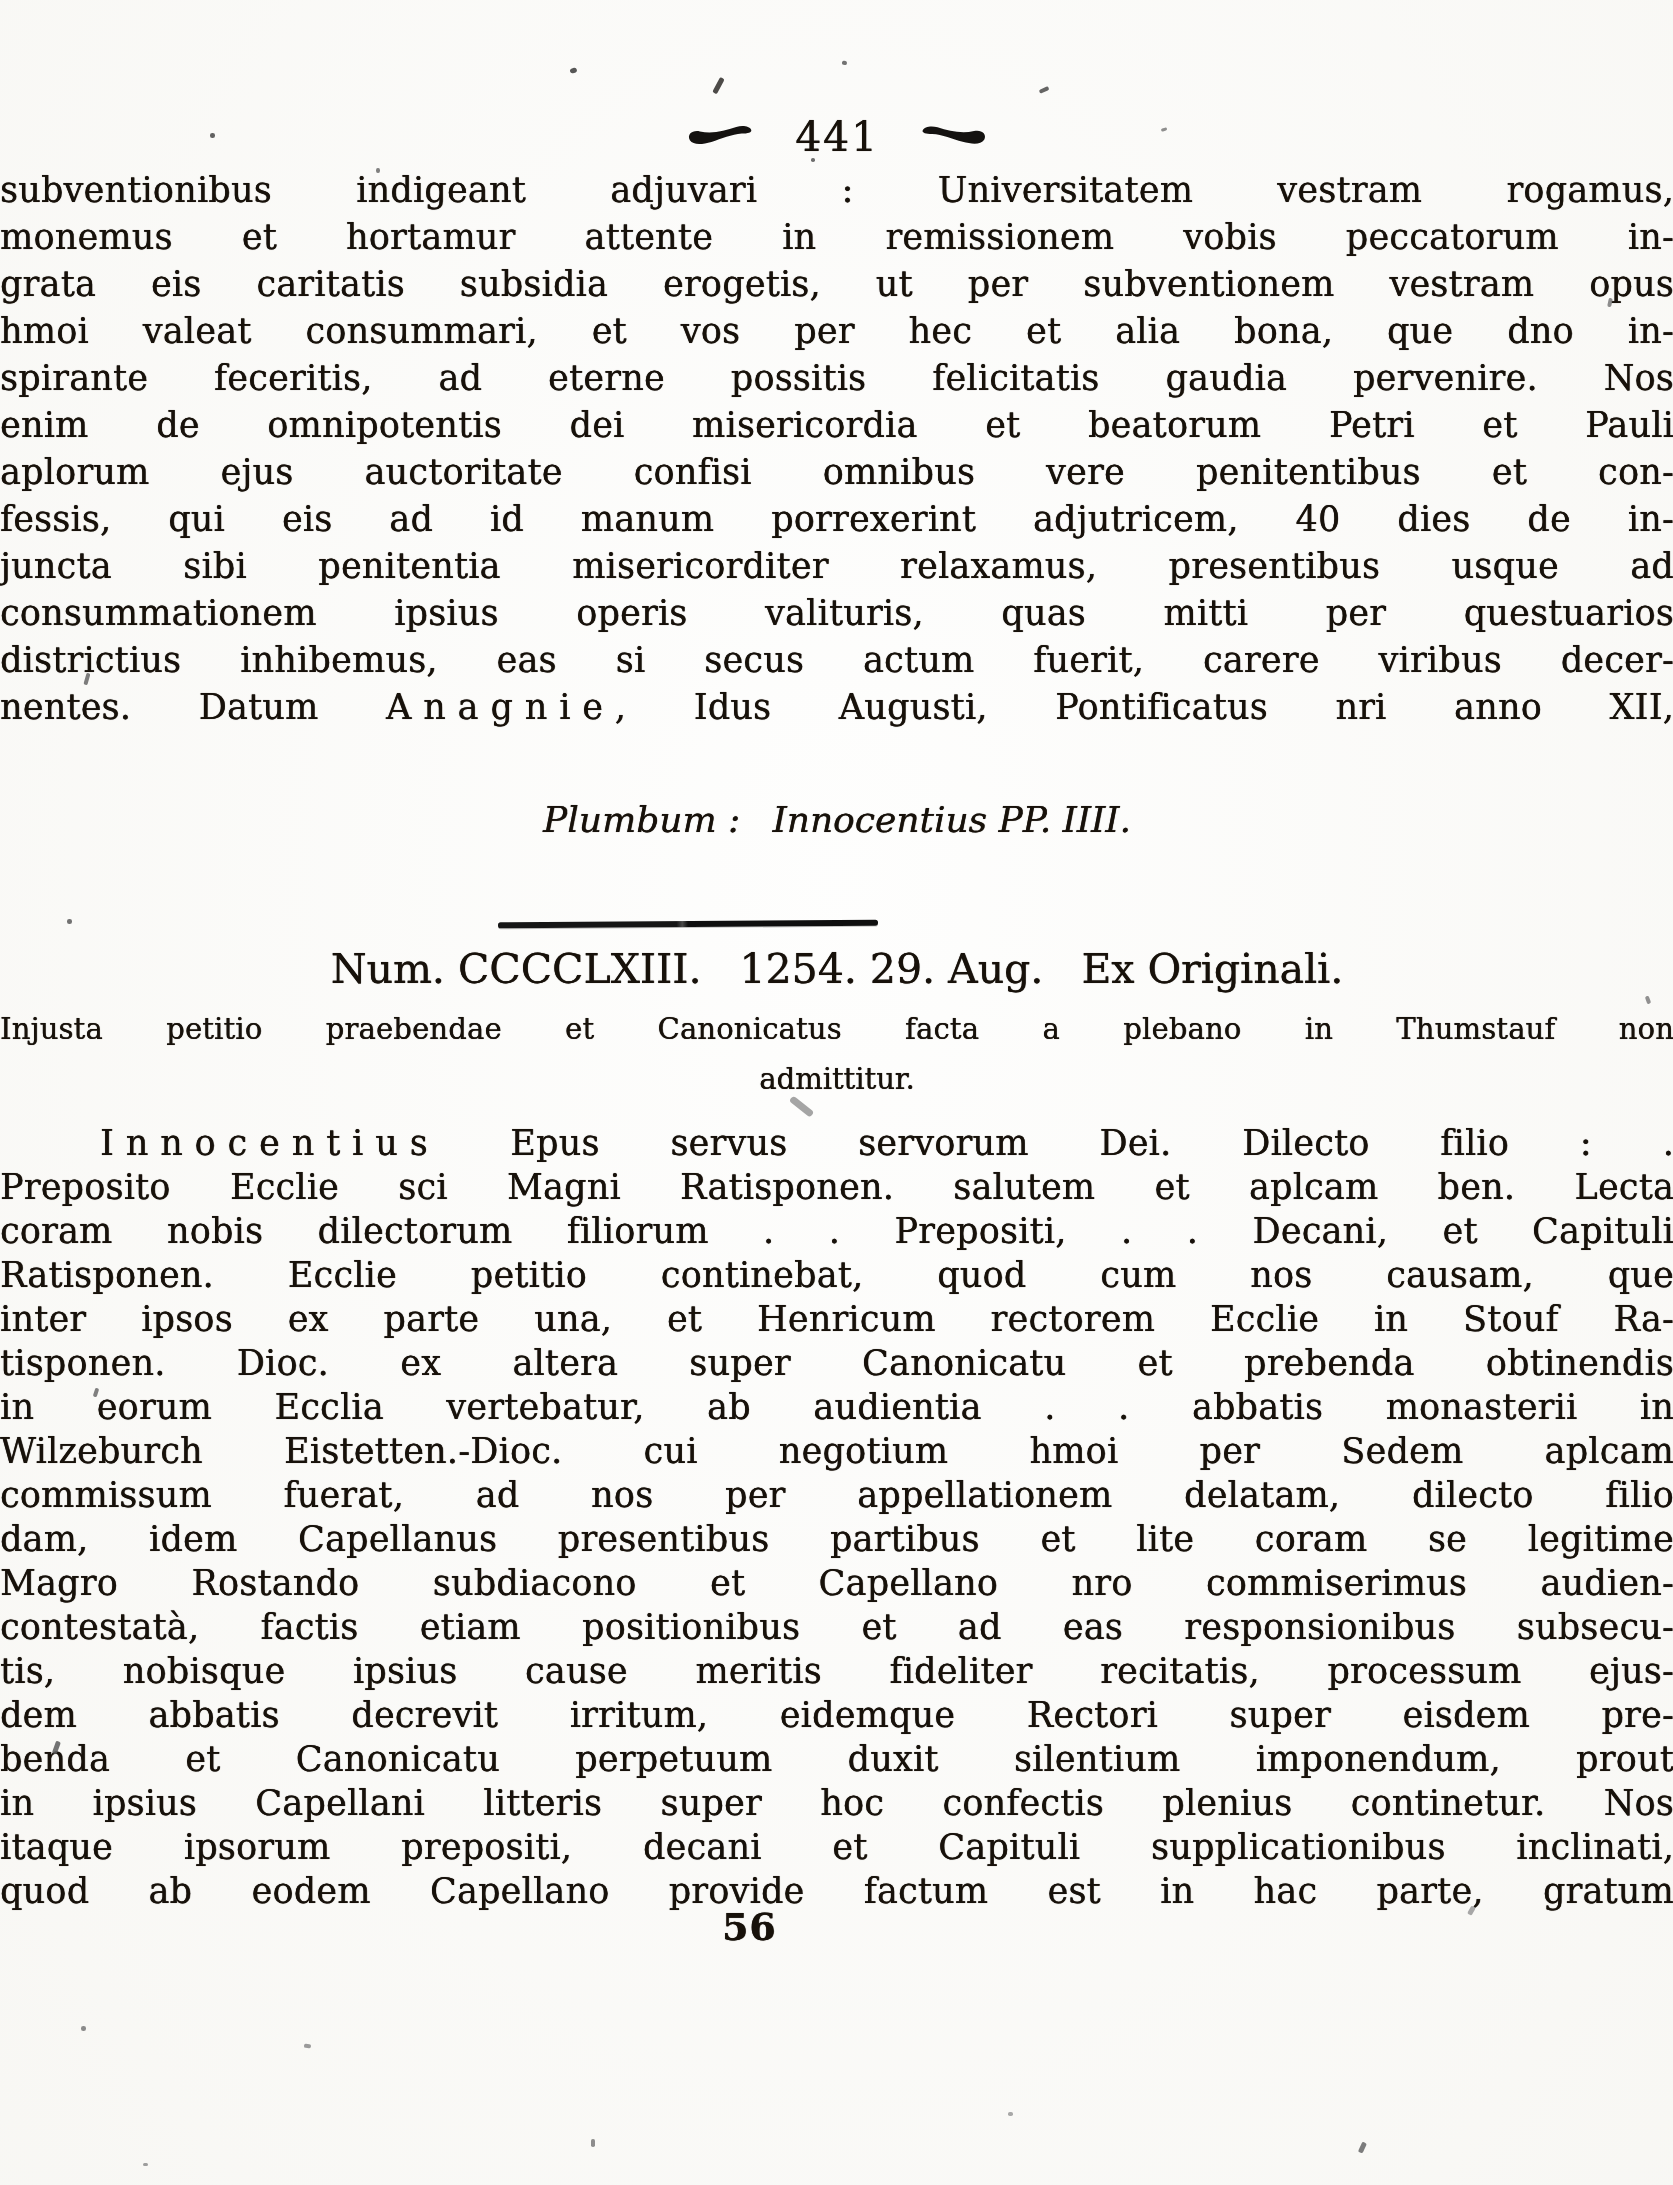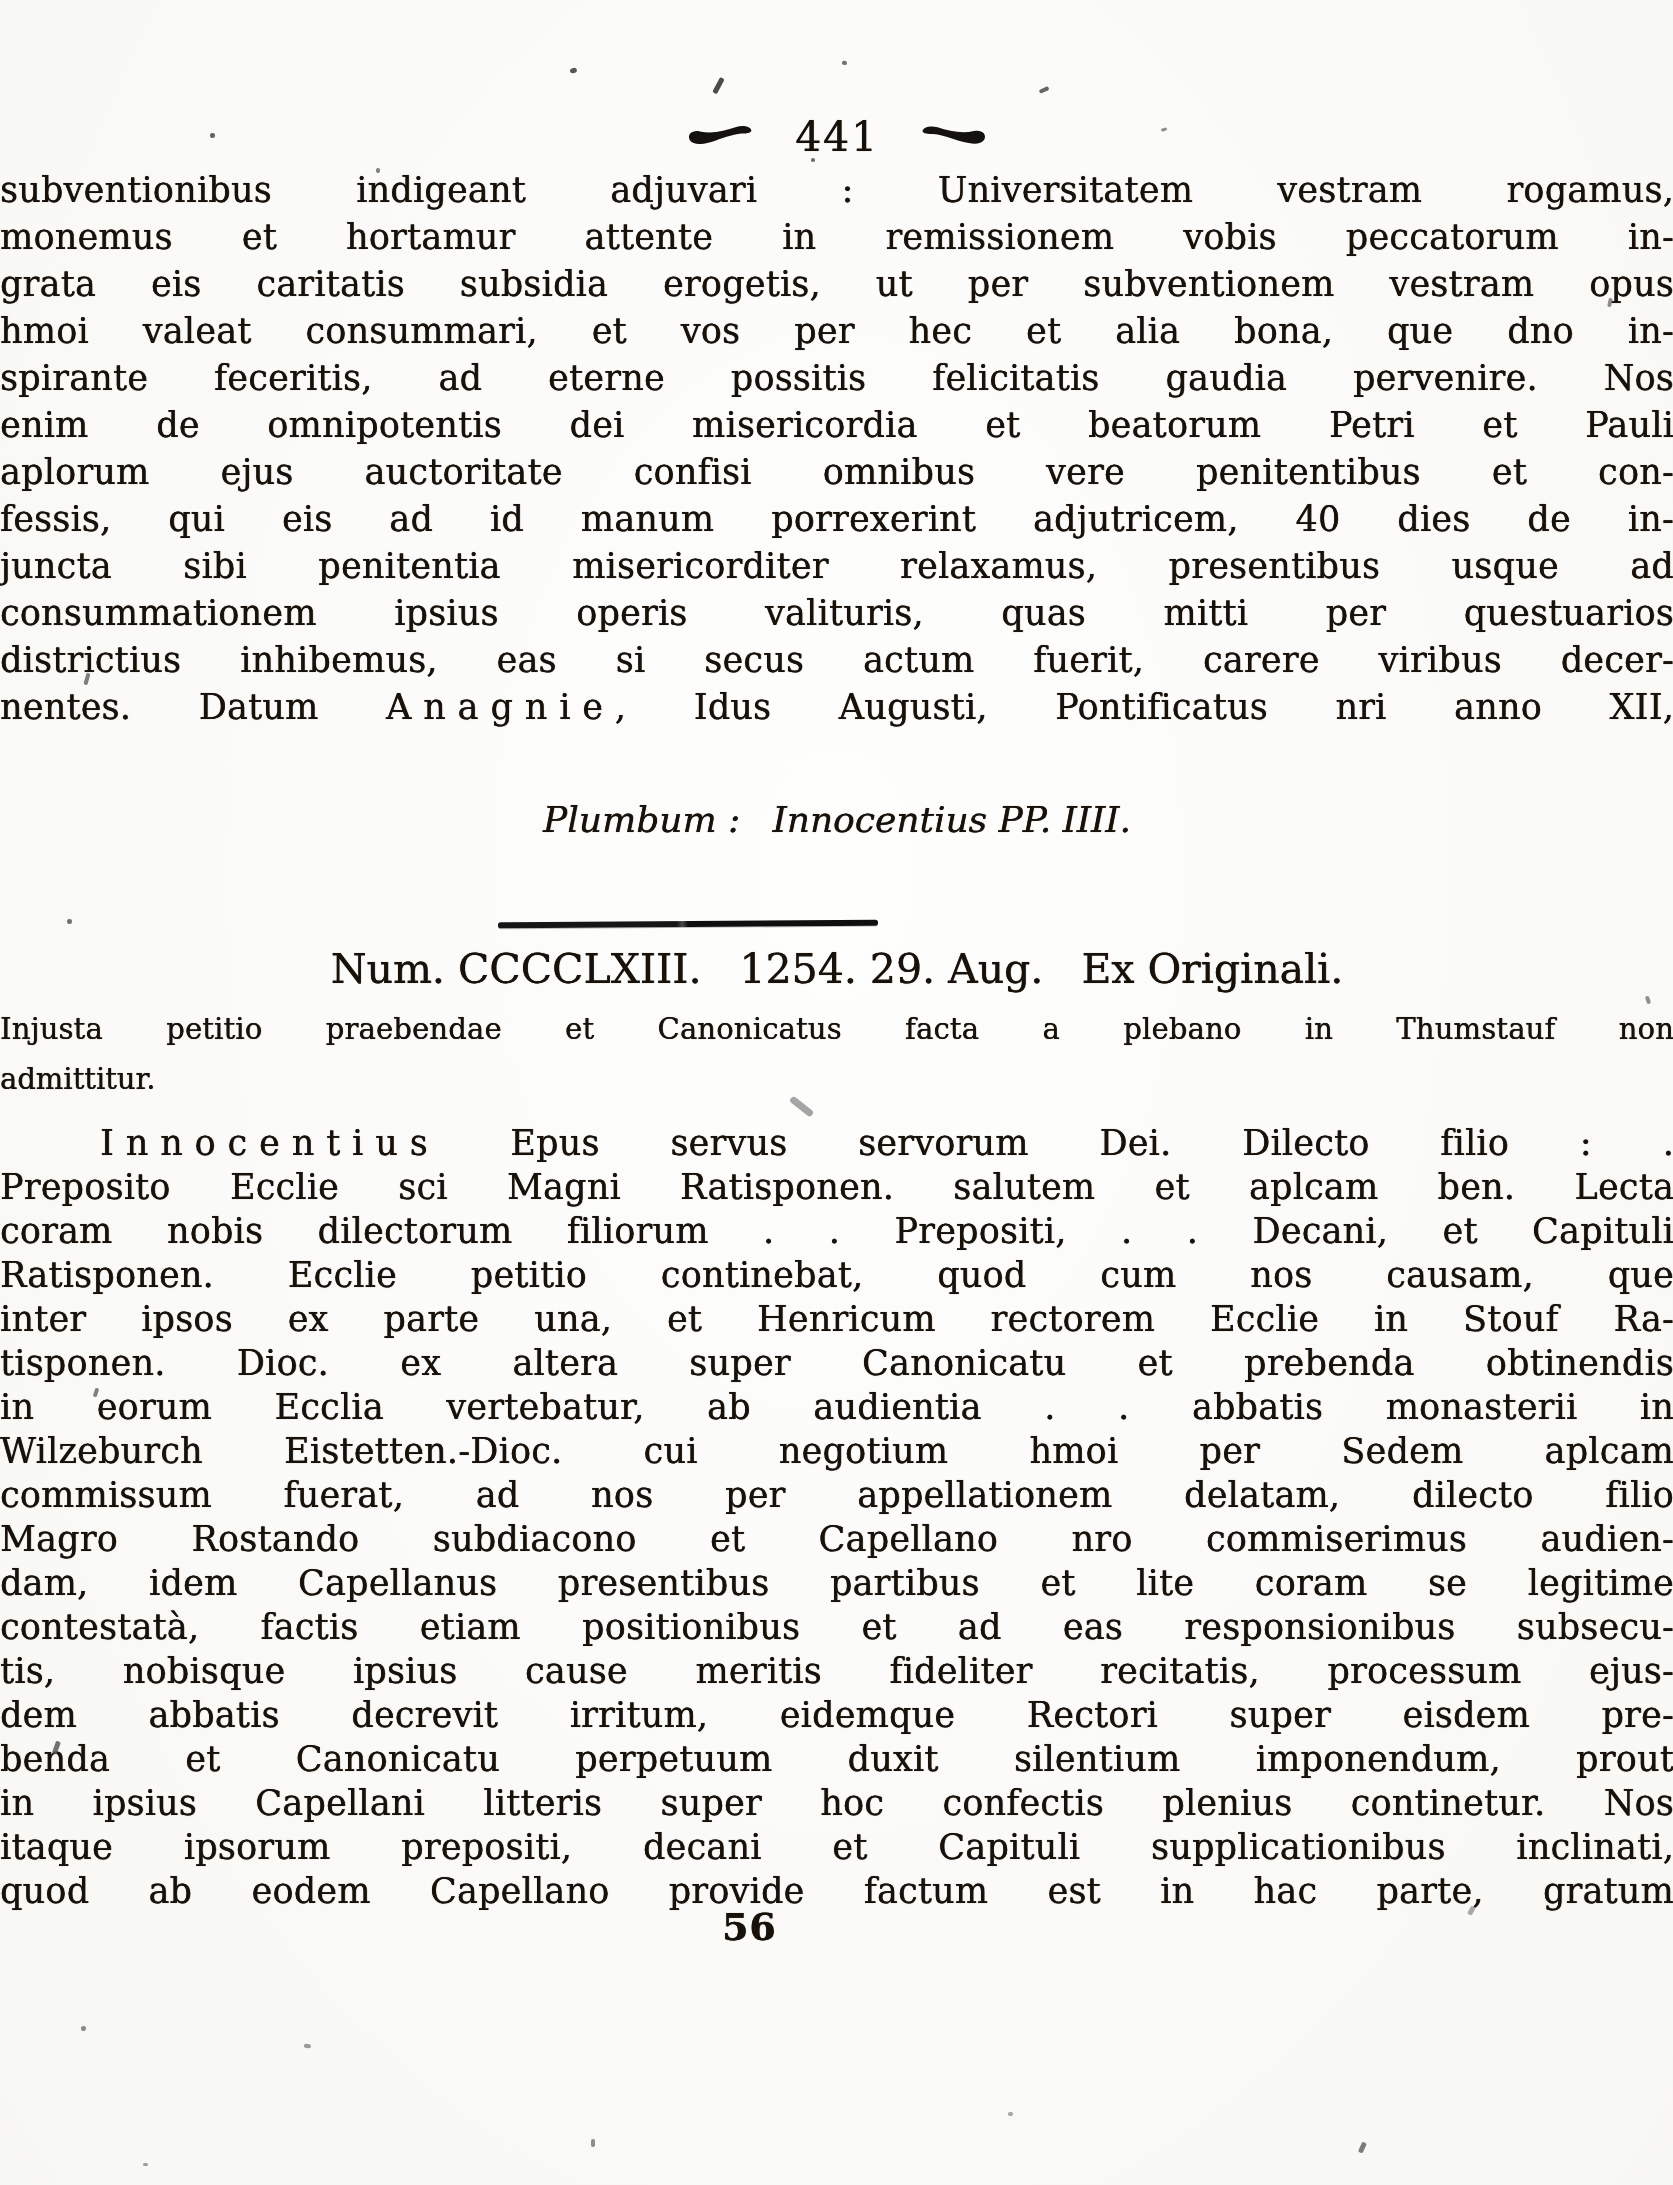--- a/index.html
+++ b/index.html
@@ -51,21 +51,21 @@
     box-shadow:0 0.9px 0 rgba(0,0,0,0.25);
   }
 
   
   .doc-heading{top:942px;width:100%;text-align:center;font-size:41px;line-height:54px;margin:0;font-weight:normal;}
   .doc-heading .seg{display:inline-block;}
   .doc-heading .seg.mid{margin:0 38px;}
 
   
   .summary-l1{top:1010px;font-size:29px;height:39px;line-height:39px;}
-  .summary-l2{top:1060px;width:100%;text-align:left;font-size:29px;line-height:39px;}
+  .summary-l2{top:1060px;width:100%;text-align:center;font-size:29px;line-height:39px;}
 
   
   .sig{position:absolute;top:1904px;left:722px;font-size:38px;font-weight:bold;letter-spacing:0.9px;}
 
   
   .fleck{position:absolute;display:block;background:#666;opacity:.85;border-radius:1.8px;}
 </style>
 </head>
 <body>
 
@@ -116,22 +116,22 @@
   <div class="content para p2 ink">
     <span class="tline indent"><span class="spaced">Innocentius</span><span> Epus servus servorum Dei. Dilecto filio : .</span></span>
     <span class="tline">Preposito Ecclie sci Magni Ratisponen. salutem et aplcam ben. Lecta</span>
     <span class="tline">coram nobis dilectorum filiorum . . Prepositi, . . Decani, et Capituli</span>
     <span class="tline">Ratisponen. Ecclie petitio continebat, quod cum nos causam, que</span>
     <span class="tline">inter ipsos ex parte una, et Henricum rectorem Ecclie in Stouf Ra-</span>
     <span class="tline">tisponen. Dioc. ex altera super Canonicatu et prebenda obtinendis</span>
     <span class="tline">in eorum Ecclia vertebatur, ab audientia . . abbatis monasterii in</span>
     <span class="tline">Wilzeburch Eistetten.-Dioc. cui negotium hmoi per Sedem aplcam</span>
     <span class="tline">commissum fuerat, ad nos per appellationem delatam, dilecto filio</span>
+    <span class="tline">dam, idem Capellanus presentibus partibus et lite coram se legitime</span>
     <span class="tline">Magro Rostando subdiacono et Capellano nro commiserimus audien-</span>
-    <span class="tline">dam, idem Capellanus presentibus partibus et lite coram se legitime</span>
     <span class="tline">contestatà, factis etiam positionibus et ad eas responsionibus subsecu-</span>
     <span class="tline">tis, nobisque ipsius cause meritis fideliter recitatis, processum ejus-</span>
     <span class="tline">dem abbatis decrevit irritum, eidemque Rectori super eisdem pre-</span>
     <span class="tline">benda et Canonicatu perpetuum duxit silentium imponendum, prout</span>
     <span class="tline">in ipsius Capellani litteris super hoc confectis plenius continetur. Nos</span>
     <span class="tline">itaque ipsorum prepositi, decani et Capituli supplicationibus inclinati,</span>
     <span class="tline">quod ab eodem Capellano provide factum est in hac parte, gratum</span>
   </div>
 
   <span class="sig ink">56</span>

